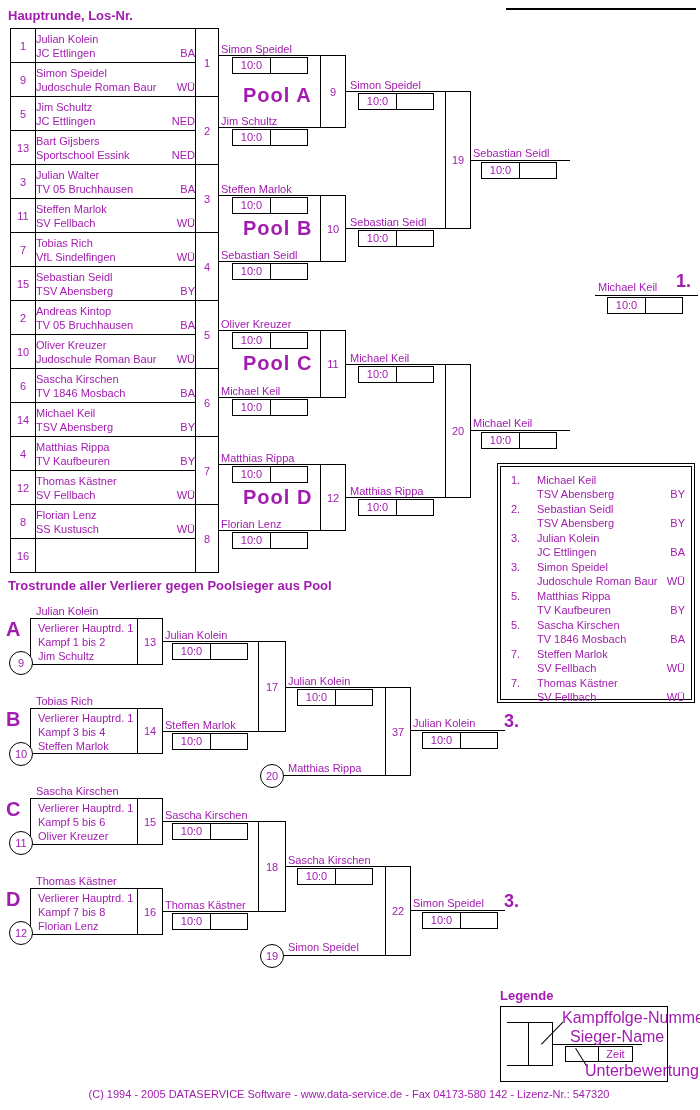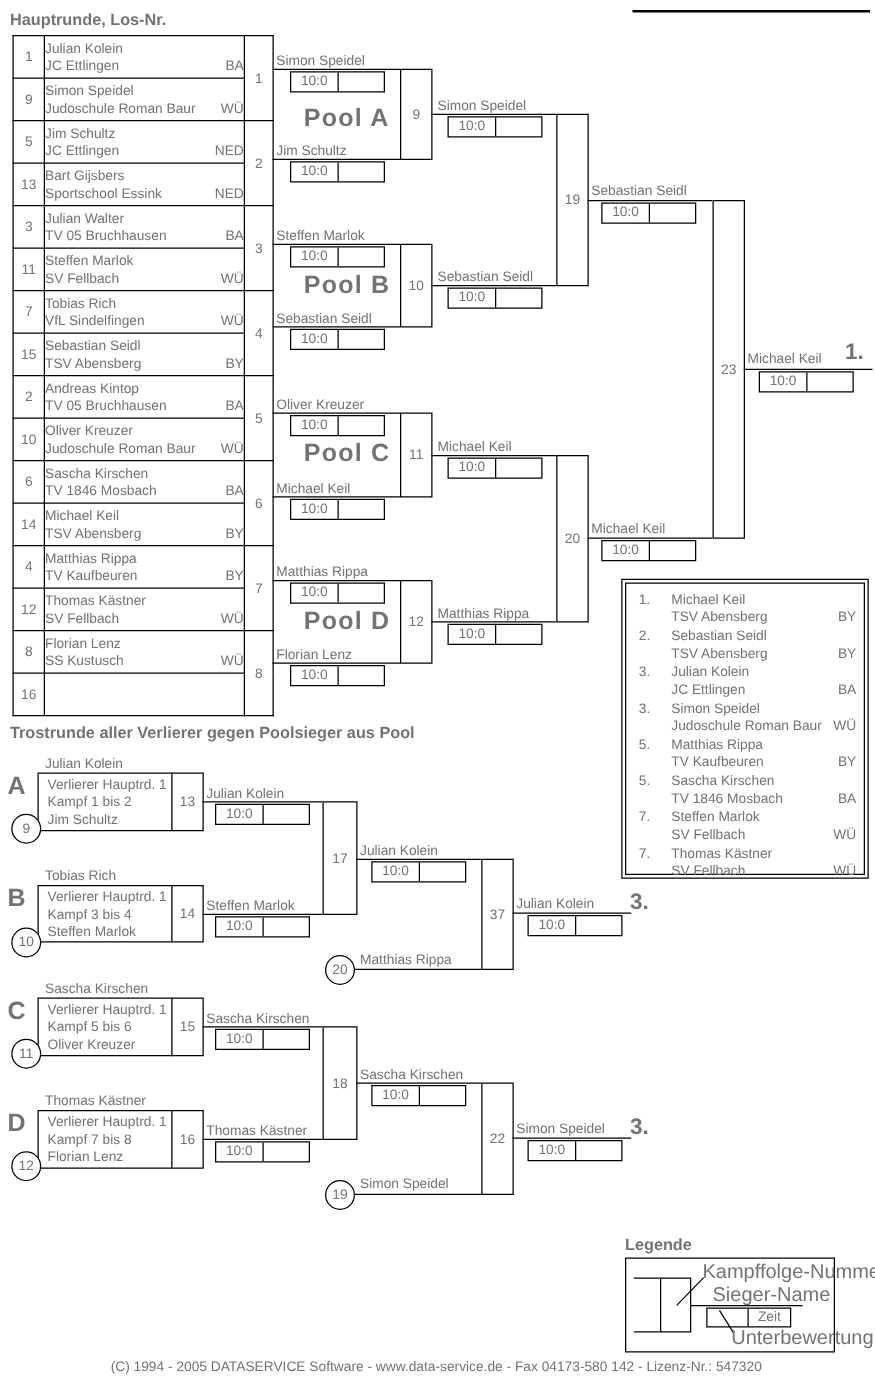--- a/index.html
+++ b/index.html
@@ -1,16 +1,16 @@
 <!DOCTYPE html>
 <html><head>
 <meta charset="utf-8">
 <style>
   html,body{margin:0;padding:0;background:#fff}
-  #page{position:relative;width:700px;height:1110px;background:#fff;color:#737373;
+  #page{position:relative;width:700px;height:1110px;background:#fff;color:#a21caf;
         font-family:"Liberation Sans",sans-serif;overflow:hidden}
   .hl{position:absolute;height:1px;background:#000}
   .nm{position:absolute;font-size:11px;line-height:12px;white-space:nowrap}
   .ttl{position:absolute;font-size:13px;font-weight:bold;white-space:nowrap}
   .plab{position:absolute;font-size:20px;font-weight:bold;line-height:20px;letter-spacing:1px;white-space:nowrap}
   .bl{position:absolute;font-size:20px;font-weight:bold;line-height:20px}
   .plb{position:absolute;font-size:18px;font-weight:bold;line-height:18px}
   .sb{position:absolute;width:76px;height:17px;border:1px solid #000;box-sizing:border-box;display:flex;background:#fff}
   .sv{width:38px;border-right:1px solid #000;box-sizing:border-box;font-size:11px;line-height:15px;text-align:center}
   .sx{flex:1}
@@ -322,21 +322,20 @@
     </div>
 
   <div class="mr" style="left:445px;top:364px;width:26px;height:134px">20</div>
   <div class="nm" style="left:473px;top:417px">Michael Keil</div>
   <div class="hl" style="left:470px;top:430px;width:100px"></div>
   <div class="sb" style="left:481px;top:432px">
       <span class="sv">10:0</span>
       <span class="sx"></span>
     </div>
 
-  <div class="mr" style="left:570px;top:160px;width:26px;height:271px">23</div>
   <div class="nm" style="left:598px;top:281px">Michael Keil</div>
   <div class="plb" style="left:676px;top:272px">1.</div>
   <div class="hl" style="left:595px;top:295px;width:103px"></div>
   <div class="sb" style="left:607px;top:297px">
       <span class="sv">10:0</span>
       <span class="sx"></span>
     </div>
 
   <div id="placebox">
     <div class="inner">

